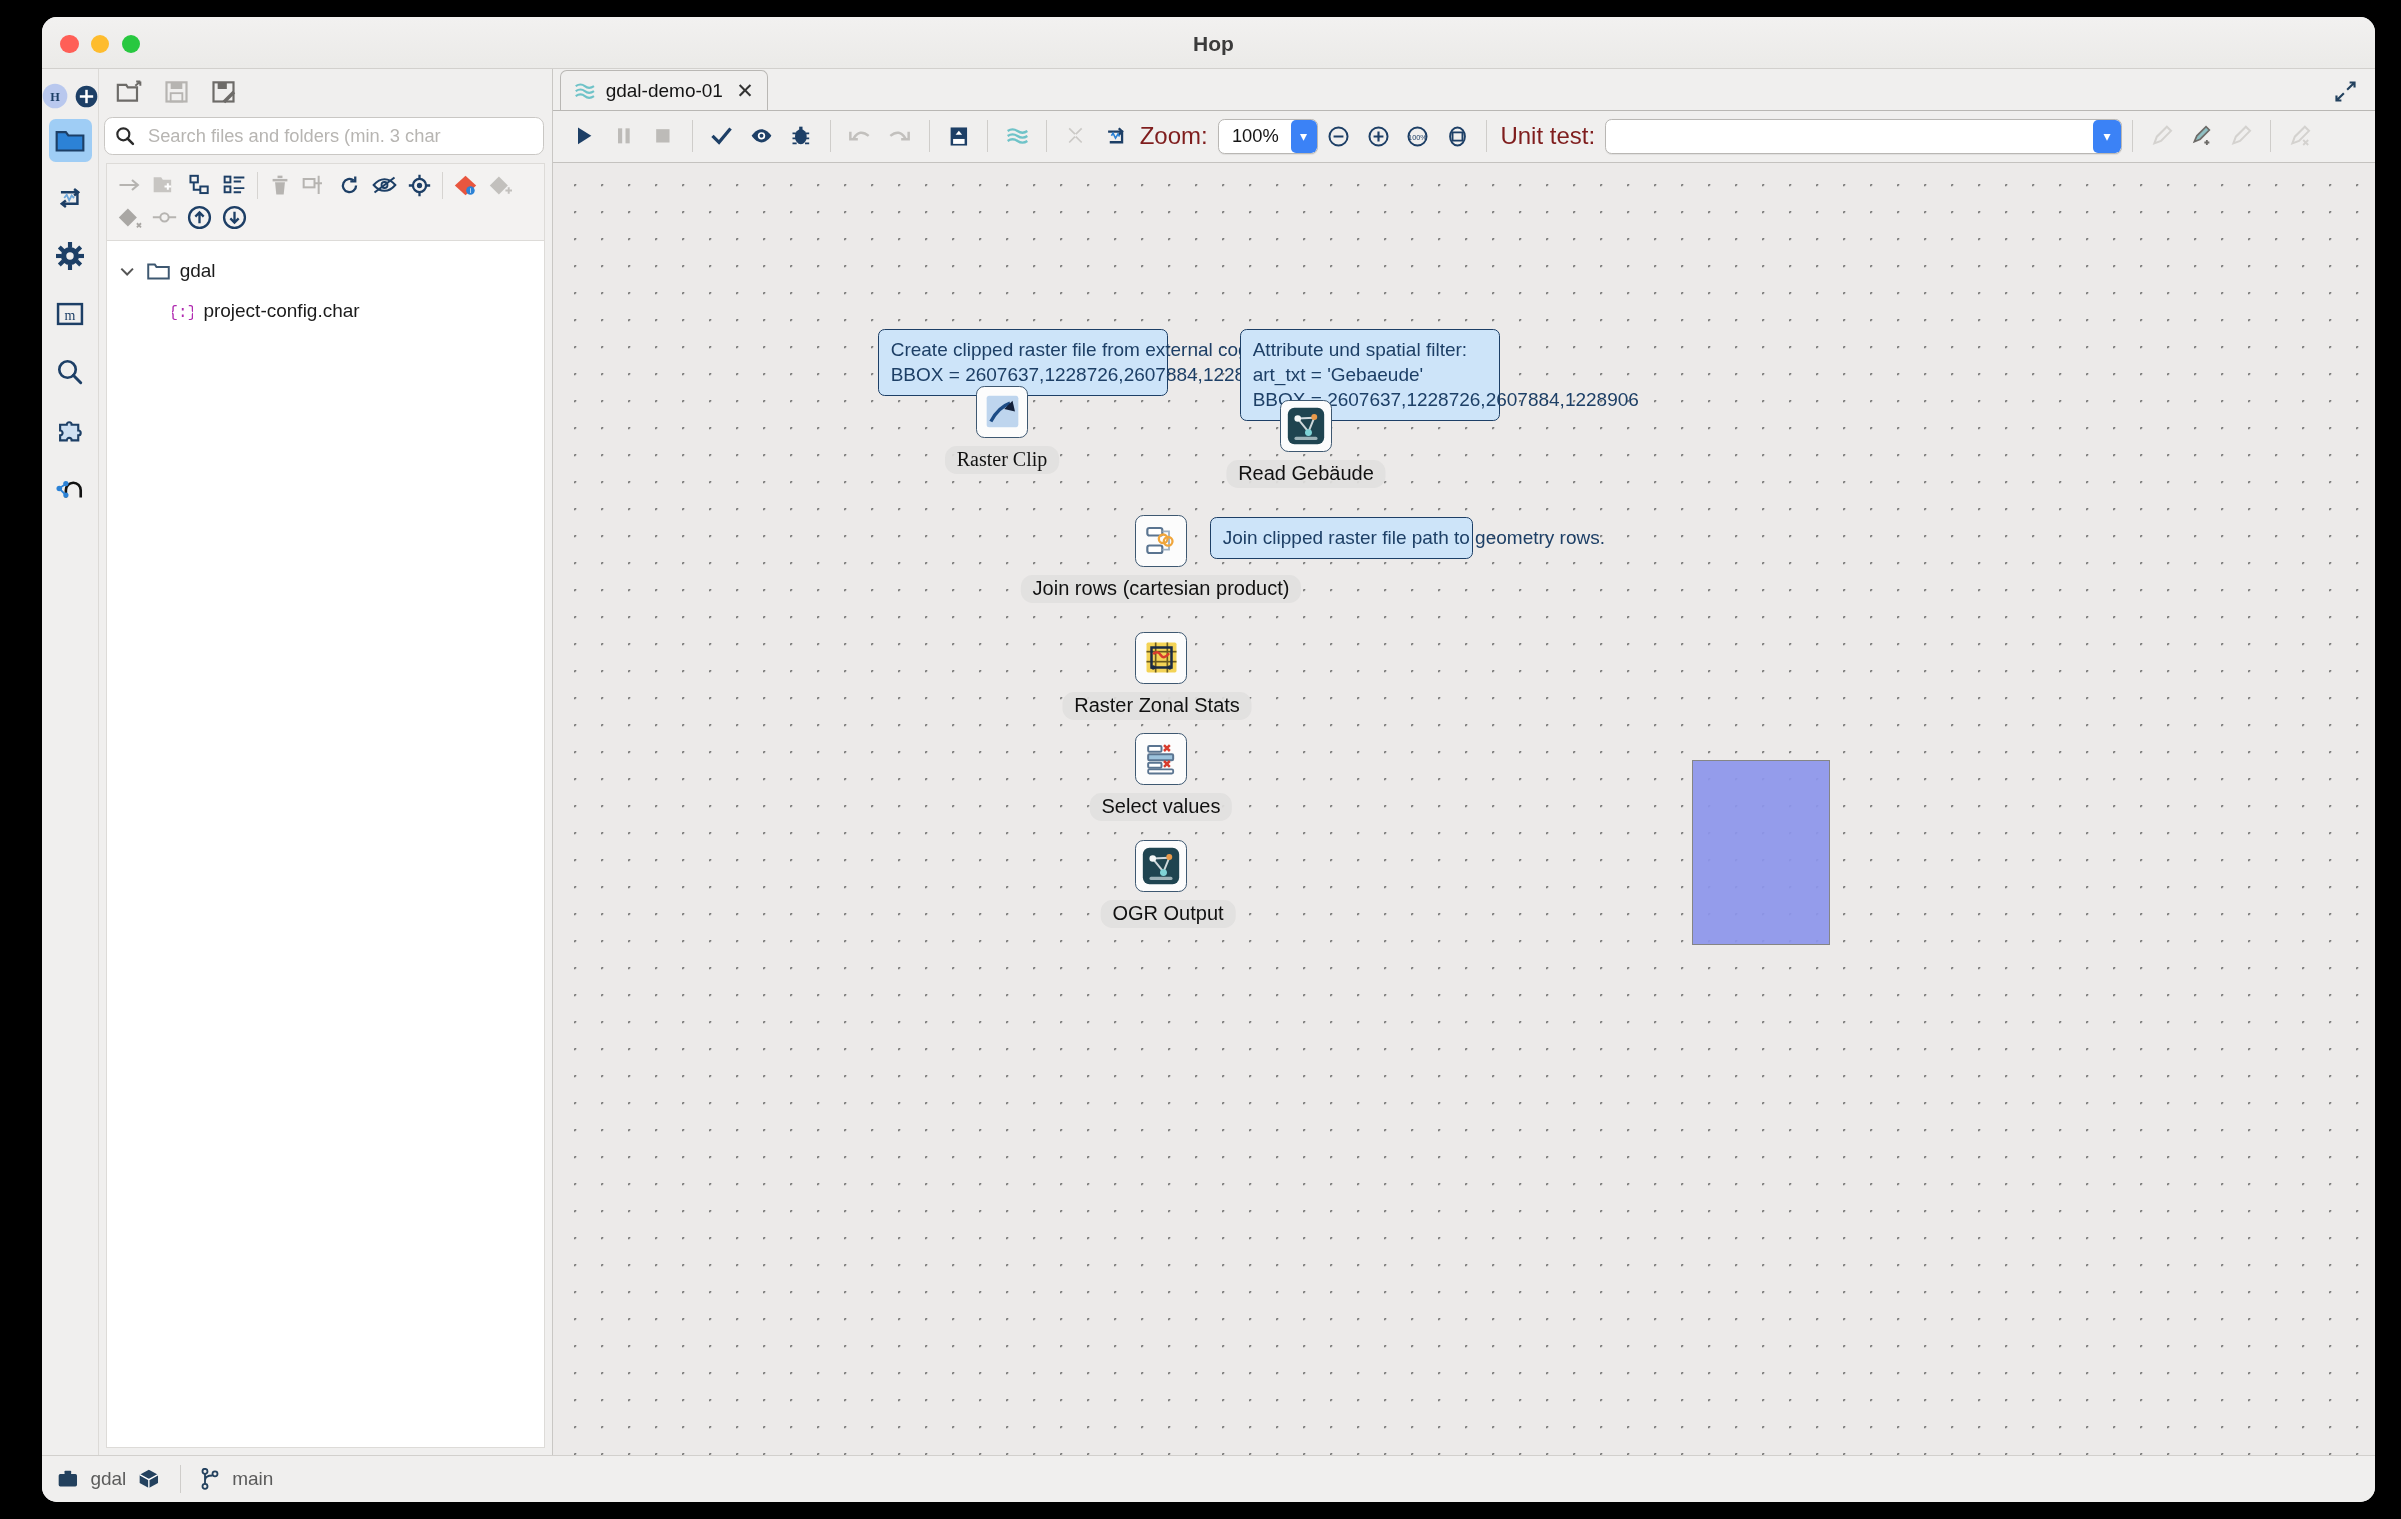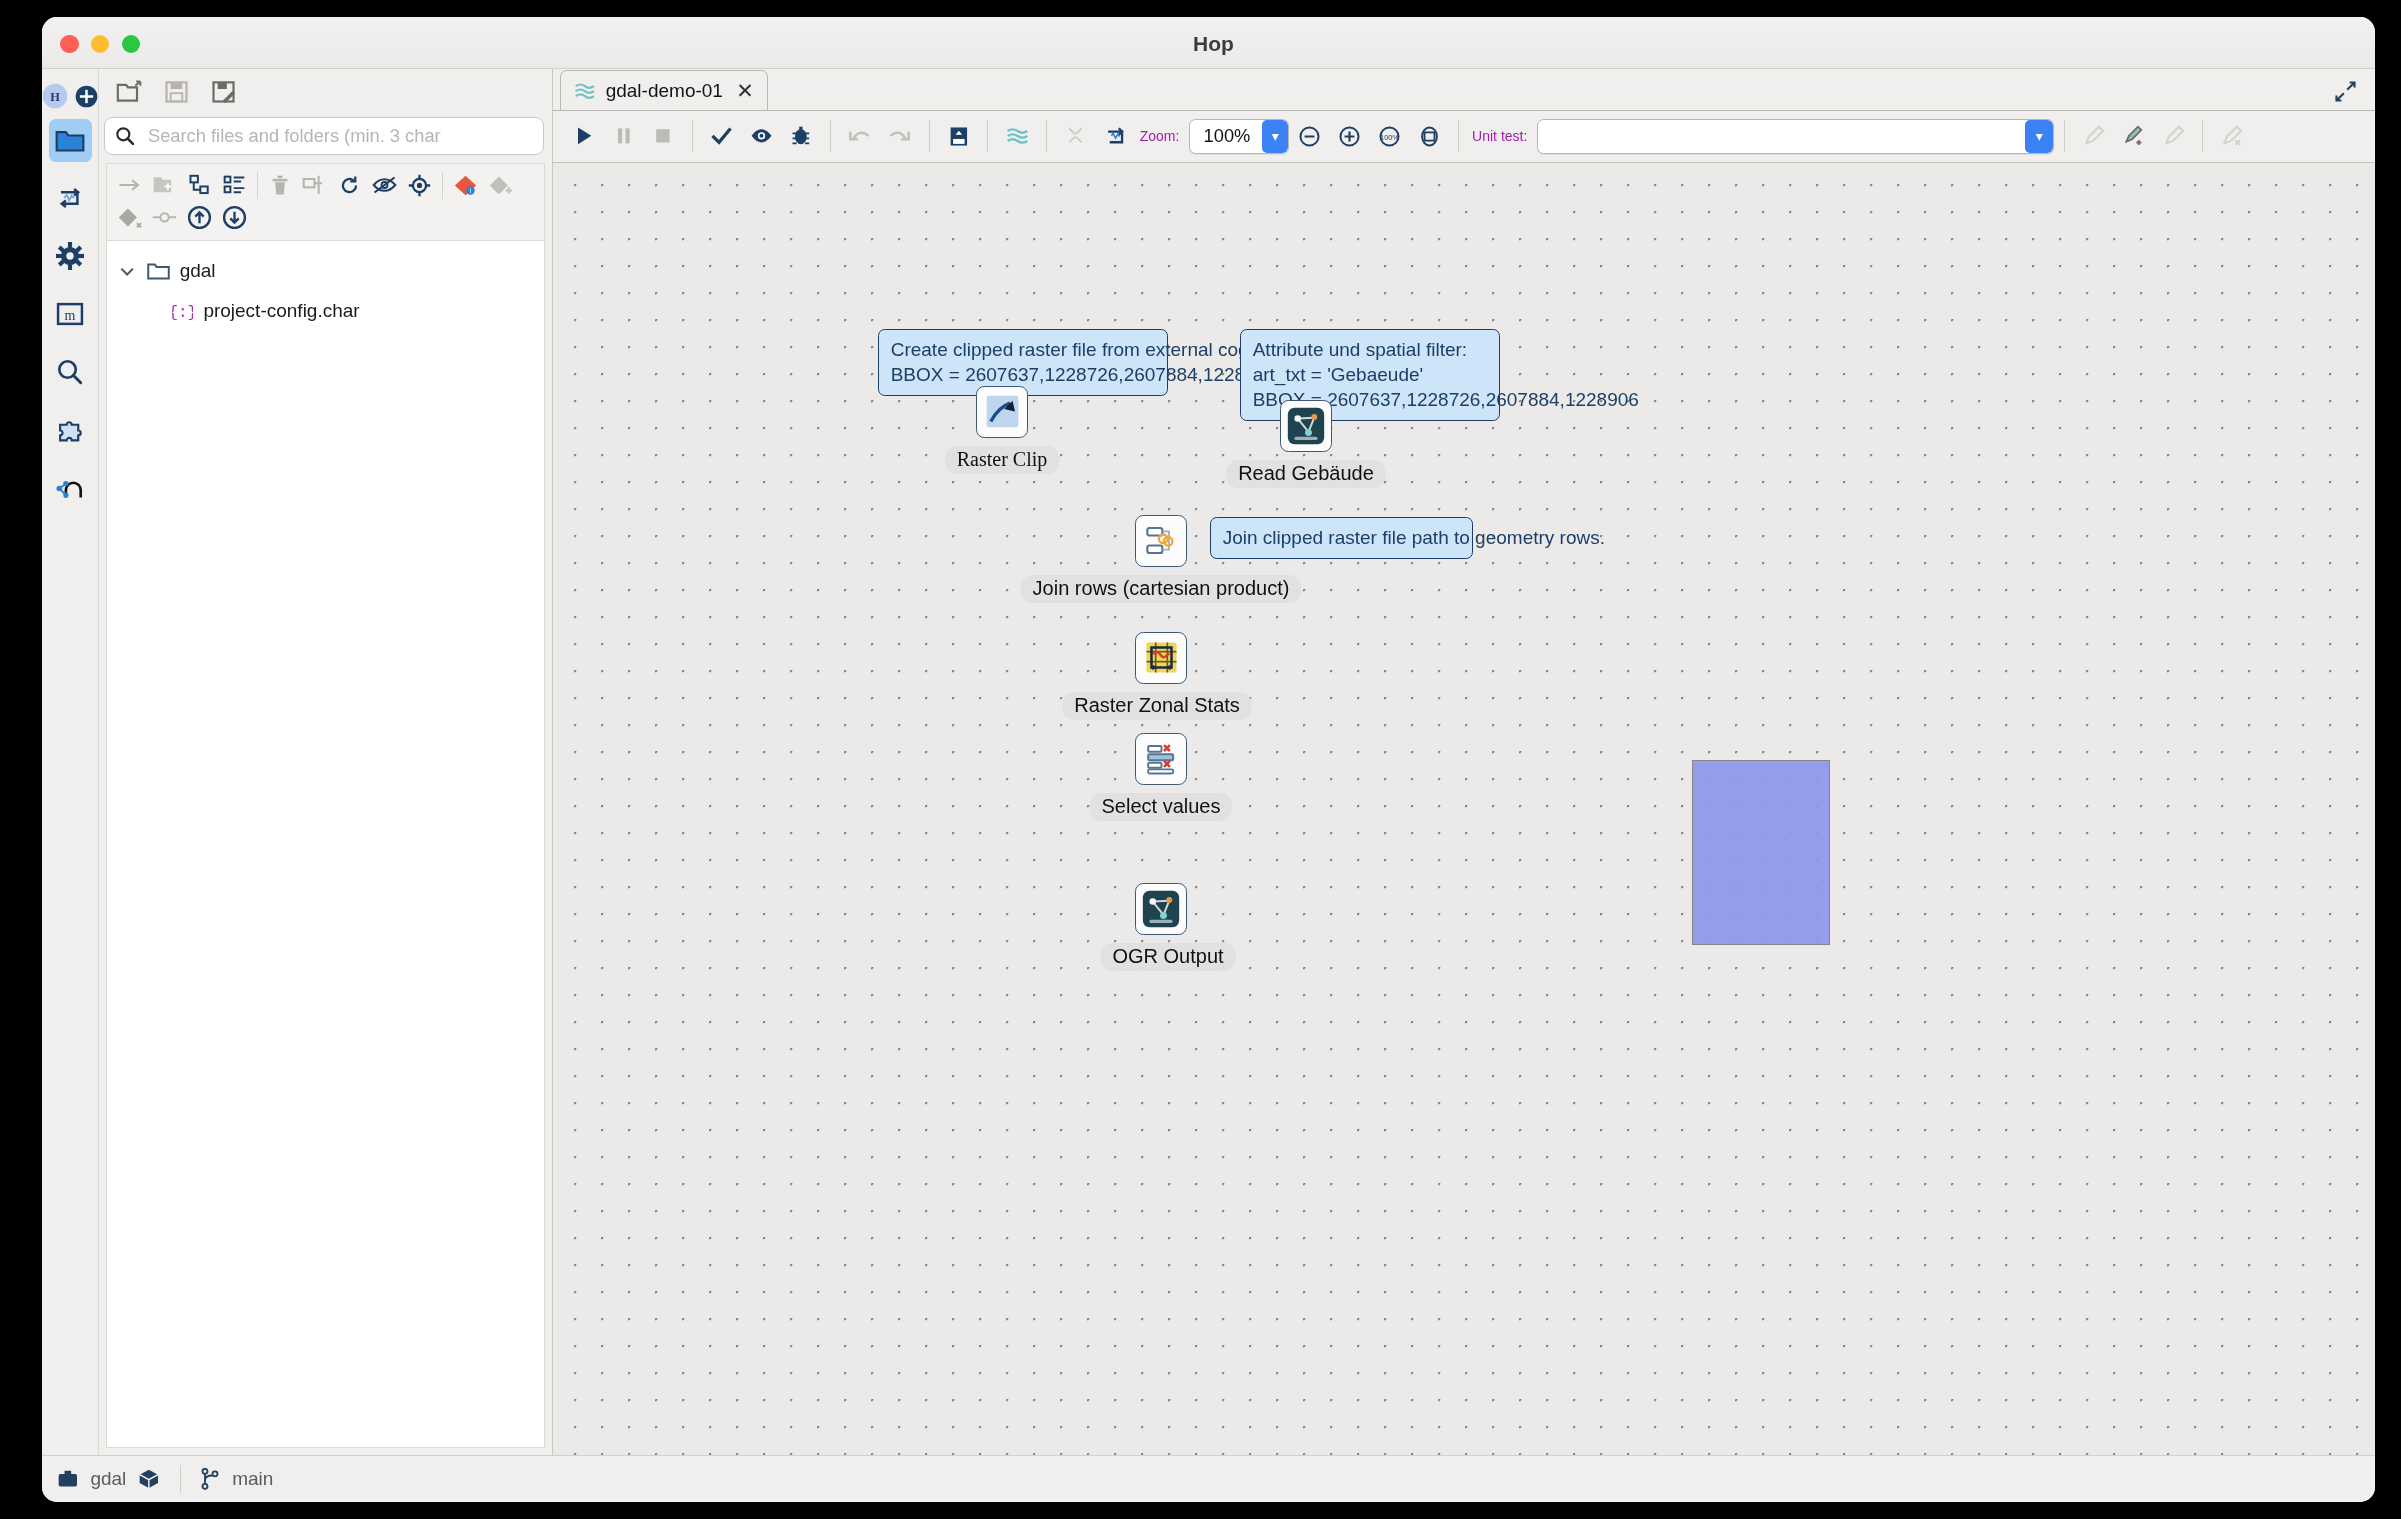--- a/index.html
+++ b/index.html
@@ -100,21 +100,21 @@
   }
   .tab-close { font-size: 21px; color: #333; line-height: 1; padding-left: 3.3px; }
   #expand-btn { position: absolute; right: 18.3px; bottom: 6.7px; }
   #canvas-toolbar {
     height: 52px; display: flex; align-items: center; gap: 1.7px;
     border-bottom: 0.8px solid #c4c2bf; padding-left: 11.7px; flex: 0 0 auto;
     background: #f0efee;
   }
   .ct-ico { width: 38px; height: 38px; display: flex; align-items: center; justify-content: center; }
   .ct-sep { width: 0.8px; height: 32px; background: #cfcdca; margin: 0 8.3px; }
-  .ct-label { font-size: 14px; color: #a21caf; margin: 0 8.3px 0 3.3px; }
+  .ct-label { font-size: 24px; color: #7f1d1d; margin: 0 8.3px 0 3.3px; }
   .combo {
     height: 35px; background: #fff; border: 0.8px solid #b9b7b4; border-radius: 6.7px;
     display: flex; align-items: center; overflow: hidden;
     box-shadow: 0 0.8px 0.8px rgba(0,0,0,0.07);
   }
   .combo .cval { font-size: 18.3px; color: #141414; padding: 0 13.3px; white-space: nowrap; }
   .combo .carrow {
     width: 28px; align-self: stretch; background: #3b82f6;
     display: flex; align-items: center; justify-content: center; color: #fff;
     font-size: 14px; border-radius: 5px;
@@ -703,21 +703,21 @@
                 <rect x="5" y="26" width="16" height="6" rx="1.5" fill="#fff" stroke="#5a7490" stroke-width="2.4"></rect>
                 <rect x="5" y="34" width="30" height="5" rx="1.5" fill="#fff" stroke="#5a7490" stroke-width="2.2"></rect>
                 <path d="M24 5 l7 7 M31 5 l-7 7" stroke="#d83c2d" stroke-width="3"></path>
                 <path d="M24 24 l7 7 M31 24 l-7 7" stroke="#d83c2d" stroke-width="3"></path>
               </svg>
             </span>
           </div>
           <div class="node-label">Select values</div>
         </div>
 
-        <div class="node" style="left:582px;top:720px;width:66px;height:52px;">
+        <div class="node" style="left:582px;top:677px;width:66px;height:52px;">
           <div class="node-box">
             <span>
               <svg width="38" height="38" viewBox="0 0 46 46">
                 <rect x="1" y="1" width="44" height="44" rx="8" fill="#1f4450"></rect>
                 <line x1="13" y1="14" x2="33" y2="13" stroke="#cfd8db" stroke-width="2.4"></line>
                 <line x1="13" y1="14" x2="26" y2="30" stroke="#cfd8db" stroke-width="2.4"></line>
                 <line x1="33" y1="13" x2="26" y2="30" stroke="#cfd8db" stroke-width="2.4"></line>
                 <circle cx="13" cy="14" r="4" fill="#f4f7f7"></circle>
                 <circle cx="33" cy="12" r="3.6" fill="#e89a4a"></circle>
                 <circle cx="26" cy="31" r="4.2" fill="#7fd3d6"></circle>

